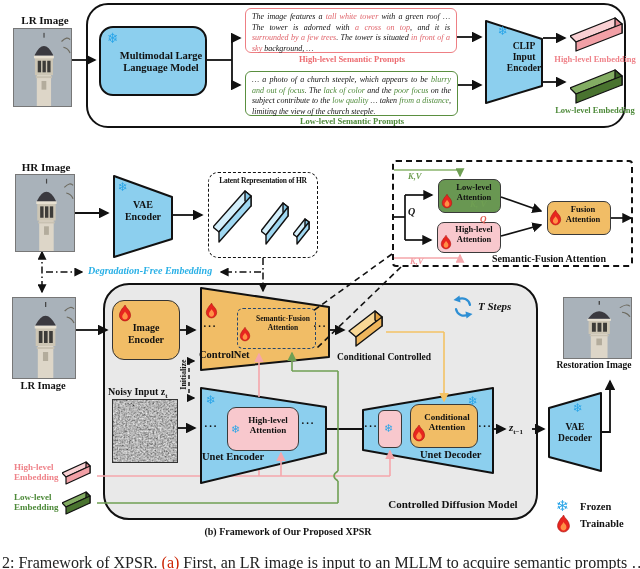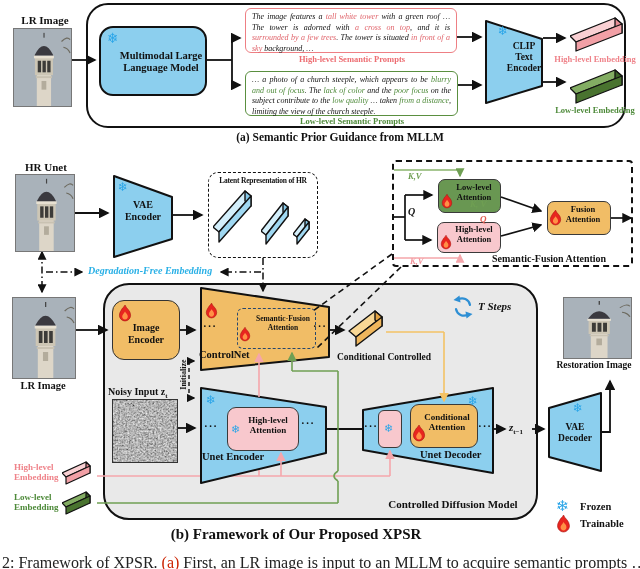--- a/index.html
+++ b/index.html
@@ -134,21 +134,21 @@
 
   <div class="prompt hl-green" style="left:245px;top:71px;width:213px;height:45px;border:1.6px solid #5a8f3f"><span>… a photo of a church steeple, which appears to be </span><span class="hl">blurry and out of focus</span><span>. The </span><span class="hl">lack of color</span><span> and the </span><span class="hl">poor focus</span><span> on the subject contribute to the </span><span class="hl">low quality</span><span> … taken </span><span class="hl">from a distance</span><span>, limiting the view of the church steeple.</span></div>
   <div class="lbl ctr" style="left:247px;top:117px;width:210px;font-size:8.5px;color:#4e8a3a">Low-level Semantic Prompts</div>
 
   <svg class="box" style="left:485px;top:20px" width="58" height="84" viewBox="0 0 58 84">
     <polygon points="1,1 57,19 57,66 1,83" fill="#8ccfee" stroke="#111" stroke-width="2" stroke-linejoin="round"></polygon>
   </svg>
   <div class="snow" style="left:498px;top:25px;font-size:12px">❄</div>
   <div class="lbl ctr" style="left:486px;top:41px;width:76px;font-size:9.5px">
     <span style="display:block">CLIP</span>
-    <span style="display:block">Text</span>
+    <span style="display:block">Input</span>
     <span style="display:block">Encoder</span>
   </div>
 
   <svg class="bar" style="left:570px;top:14px" width="68" height="44" viewBox="0 0 68 44">
     <g stroke="#111" stroke-width="1.3" stroke-linejoin="round">
       <polygon points="6,28 52,10 45,4 0,22" fill="#f9d0d3"></polygon>
       <polygon points="52,10 52,19 45,13 45,4" fill="#e98d95"></polygon>
       <polygon points="6,28 52,10 52,19 6,37" fill="#f2a0a6"></polygon>
     </g>
   </svg>
@@ -156,23 +156,22 @@
 
   <svg class="bar" style="left:570px;top:66px" width="68" height="42" viewBox="0 0 68 42">
     <g stroke="#111" stroke-width="1.3" stroke-linejoin="round">
       <polygon points="6,28 52,10 45,4 0,22" fill="#83ad63"></polygon>
       <polygon points="52,10 52,19 45,13 45,4" fill="#3a6126"></polygon>
       <polygon points="6,28 52,10 52,19 6,37" fill="#49732f"></polygon>
     </g>
   </svg>
   <div class="lbl ctr" style="left:550px;top:106px;width:90px;font-size:8.5px;color:#4e8a3a">Low-level Embedding</div>
 
-  <div class="lbl ctr" style="left:170px;top:131px;width:340px;font-size:11.5px">(a) Semantic Prior Guidance from MLLM</div>
-
-  <div class="lbl ctr" style="left:14px;top:161px;width:64px;font-size:11px">HR Unet</div>
+
+  <div class="lbl ctr" style="left:14px;top:161px;width:64px;font-size:11px">HR Image</div>
   <svg class="photo" style="left:15px;top:174px" width="58" height="76" viewBox="0 0 58 76">
       <use href="#church" width="58" height="76"></use>
     </svg>
 
   <svg class="box" style="left:113px;top:175px" width="60" height="83" viewBox="0 0 60 83">
     <polygon points="1,1 59,22 59,64 1,82" fill="#8ccfee" stroke="#111" stroke-width="2" stroke-linejoin="round"></polygon>
   </svg>
   <div class="snow" style="left:118px;top:181px;font-size:12px">❄</div>
   <div class="lbl ctr" style="left:114px;top:199px;width:58px;font-size:10px">
     <span style="display:block">VAE</span>
@@ -369,21 +368,21 @@
   </div>
   <svg class="bar" style="left:62px;top:489px" width="40" height="30" viewBox="0 0 40 30">
     <g stroke="#111" stroke-width="1.2" stroke-linejoin="round">
       <polygon points="4,18 28,7 24,3 0,14" fill="#83ad63"></polygon>
       <polygon points="28,7 28,14 24,10 24,3" fill="#3a6126"></polygon>
       <polygon points="4,18 28,7 28,14 4,25" fill="#49732f"></polygon>
     </g>
   </svg>
 
   <div class="lbl ctr" style="left:383px;top:498px;width:140px;font-size:11px;white-space:normal">Controlled Diffusion Model</div>
-  <div class="lbl ctr" style="left:146px;top:526px;width:300px;font-size:15px">(b) Framework of Our Proposed XPSR</div>
+  <div class="lbl ctr" style="left:138px;top:526px;width:300px;font-size:10px">(b) Framework of Our Proposed XPSR</div>
 
   <div class="snow" style="left:556px;top:499px;font-size:15px">❄</div>
   <div class="lbl" style="left:580px;top:501px;font-size:10.5px">Frozen</div>
   <svg class="flame" style="left:556px;top:515px" width="15" height="18">
       <use href="#flame"></use>
     </svg>
   <div class="lbl" style="left:580px;top:518px;font-size:10.5px">Trainable</div>
 
   <div class="abs" style="left:2px;top:554px;width:636px;font-size:16px;color:#222;white-space:nowrap;z-index:3">
     <span>2:  Framework of XPSR.  </span><span style="color:#cc2200">(a)</span><span> First, an LR image is input to an MLLM to acquire semantic prompts …</span>

